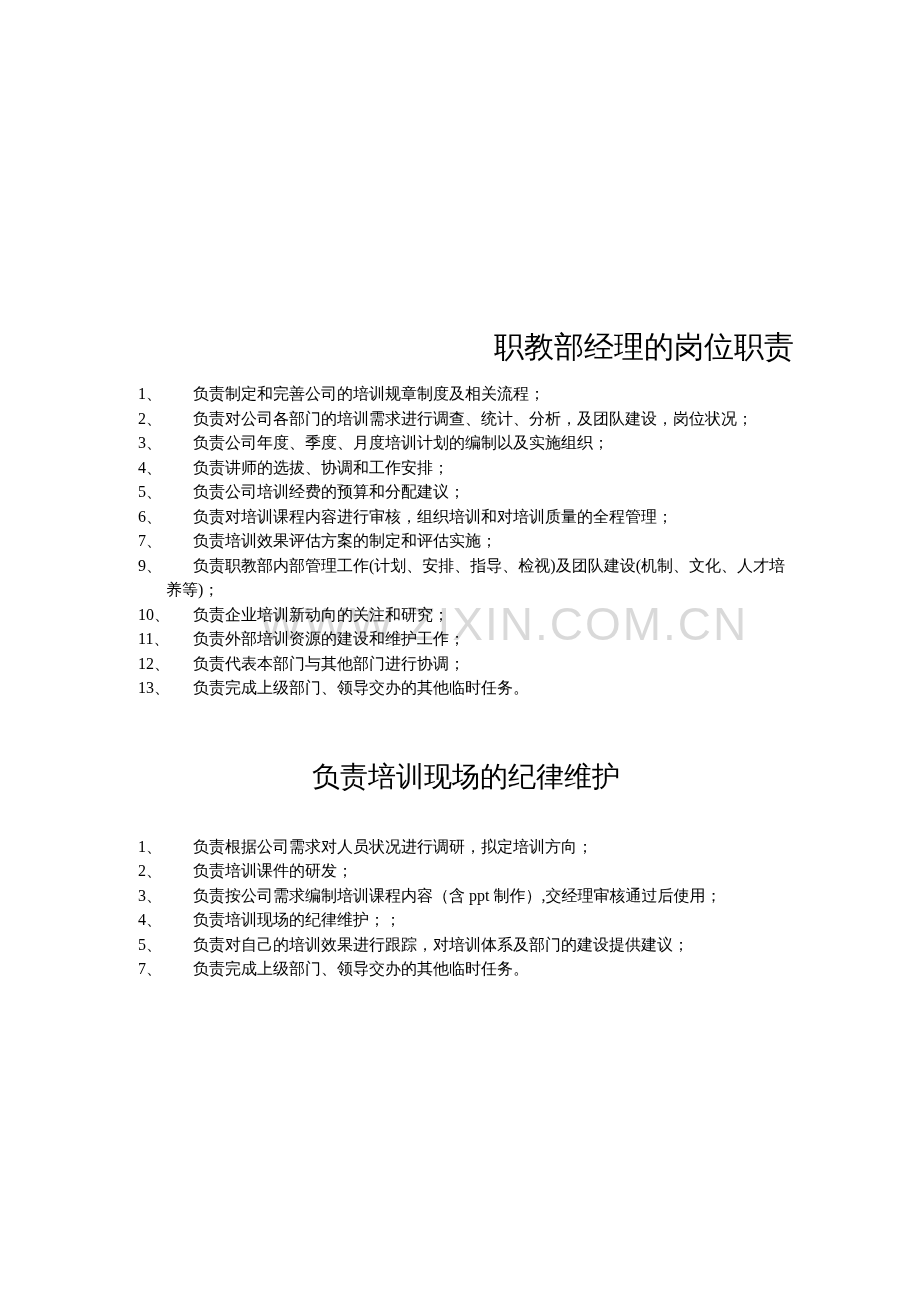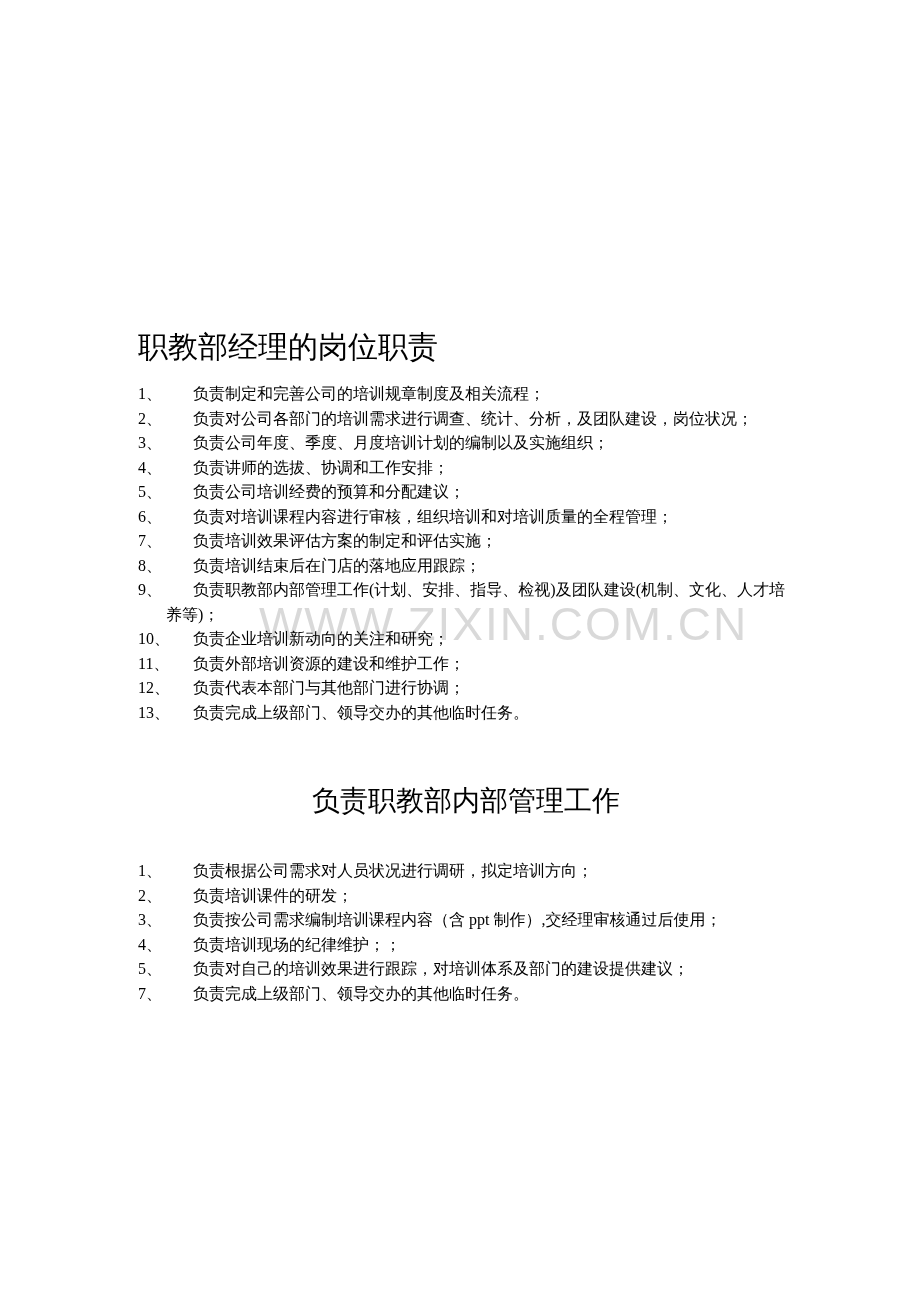--- a/index.html
+++ b/index.html
@@ -40,21 +40,21 @@
     left: 138px;
     top: 326px;
     width: 656px;
     z-index: 2;
   }
   .title-left {
     font-size: 30px;
     font-weight: 400;
     line-height: 42px;
     margin: 0 0 14px 0;
-    text-align: left;
+    text-align: right;
   }
   .title-center {
     font-size: 28px;
     font-weight: 400;
     line-height: 40px;
     margin: 56px 0 38px 0;
     text-align: center;
   }
   .duty-list {
     font-size: 16px;
@@ -106,23 +106,20 @@
   </div>
 
   <div class="duty-item">
     <span class="num">6、</span><span class="txt">负责对培训课程内容进行审核，组织培训和对培训质量的全程管理；</span>
   </div>
 
   <div class="duty-item">
     <span class="num">7、</span><span class="txt">负责培训效果评估方案的制定和评估实施；</span>
   </div>
 
-  <div class="duty-item">
-    <span class="num">8、</span><span class="txt">负责培训结束后在门店的落地应用跟踪；</span>
-  </div>
 
   <div class="duty-item">
     <span class="num">9、</span><span class="txt">负责职教部内部管理工作(计划、安排、指导、检视)及团队建设(机制、文化、人才培养等)；</span>
   </div>
 
   <div class="duty-item">
     <span class="num">10、</span><span class="txt">负责企业培训新动向的关注和研究；</span>
   </div>
 
   <div class="duty-item">
@@ -131,21 +128,21 @@
 
   <div class="duty-item">
     <span class="num">12、</span><span class="txt">负责代表本部门与其他部门进行协调；</span>
   </div>
 
   <div class="duty-item">
     <span class="num">13、</span><span class="txt">负责完成上级部门、领导交办的其他临时任务。</span>
   </div>
 </div>
 
-    <h1 class="title-center">负责职教部内部管理工作</h1>
+    <h1 class="title-center">负责培训现场的纪律维护</h1>
 
     <div class="duty-list">
   <div class="duty-item">
     <span class="num">1、</span><span class="txt">负责根据公司需求对人员状况进行调研，拟定培训方向；</span>
   </div>
 
   <div class="duty-item">
     <span class="num">2、</span><span class="txt">负责培训课件的研发；</span>
   </div>
 

